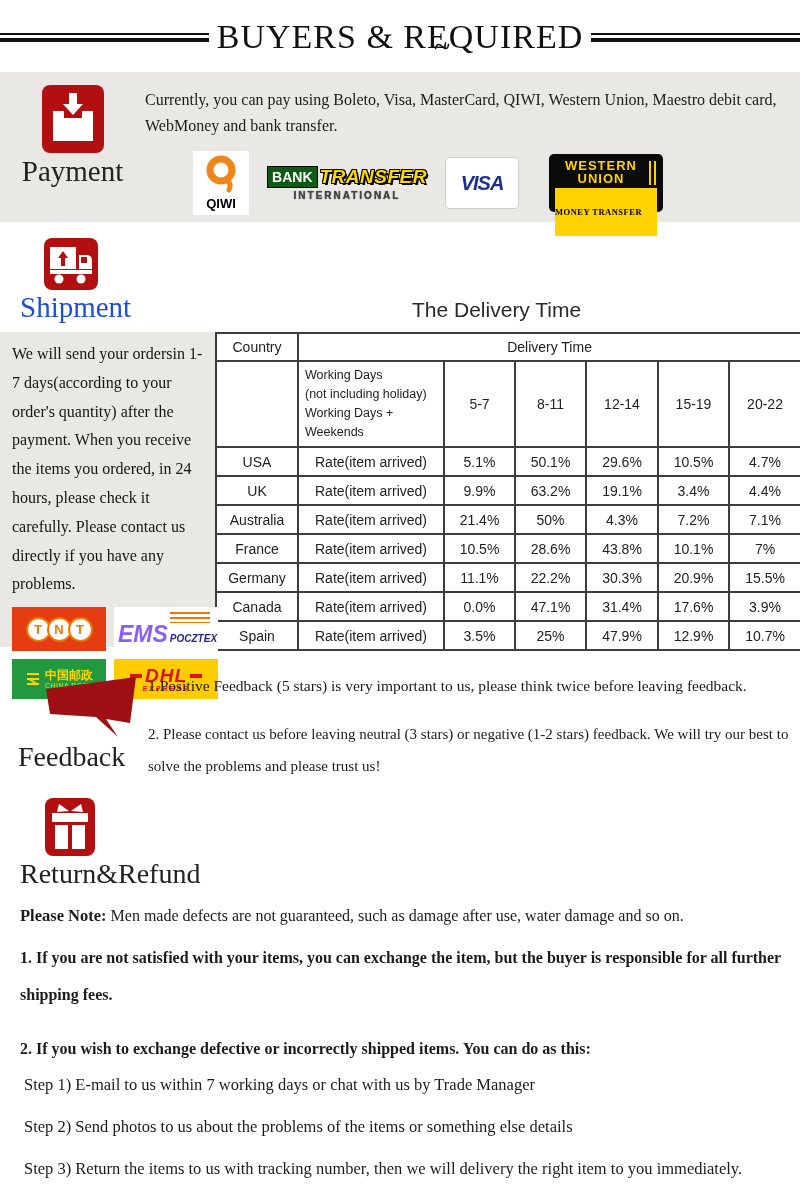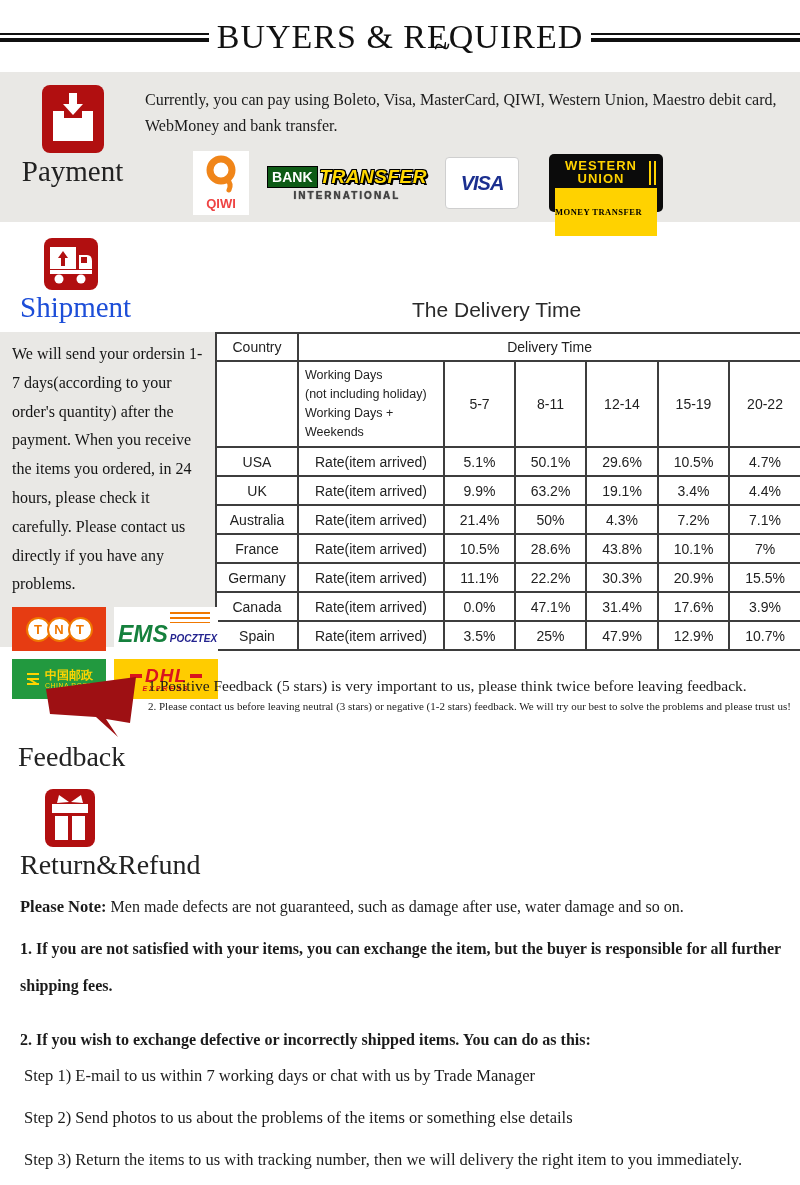--- a/index.html
+++ b/index.html
@@ -19,21 +19,21 @@
 
   
   .payment { margin-top:12px; height:150px; background:#e9e8e5; display:flex; }
   .pay-icon-col { width:145px; display:flex; flex-direction:column; align-items:center; padding-top:13px; }
   .pay-icon { width:62px; height:68px; }
   .pay-body { flex:1; padding-top:15px; }
   .pay-desc { font-size:16px; line-height:1.6; width:648px; }
   .logo-row { display:flex; align-items:center; gap:30px; margin-top:13px; margin-left:48px; }
 
   .qiwi-card { width:56px; height:64px; background:#fff; display:flex; flex-direction:column; align-items:center; justify-content:center; }
-  .qiwi-word { font-family:"Liberation Sans",sans-serif; font-weight:bold; font-size:13px; color:#ef4444; margin-top:1px; }
+  .qiwi-word { font-family:"Liberation Sans",sans-serif; font-weight:bold; font-size:13px; color:#000000; margin-top:1px; }
 
   .bt-logo { width:136px; text-align:center; }
   .bt-row { display:flex; align-items:center; justify-content:center; gap:2px; }
   .bt-bank { font-family:"Liberation Sans",sans-serif; background:#0e5b16; color:#fff; font-weight:bold; font-size:14px; padding:2px 4px; border:1px solid #000; }
   .bt-transfer { font-family:"Liberation Sans",sans-serif; font-style:italic; font-weight:900; font-size:19px; color:#ffd800; letter-spacing:.5px;
     text-shadow:-1px -1px 0 #000, 1px -1px 0 #000, -1px 1px 0 #000, 1px 1px 0 #000, 2px 2px 0 #000; }
   .bt-intl { font-family:"Liberation Sans",sans-serif; font-size:10px; font-weight:bold; letter-spacing:2px; color:#444; margin-top:2px; text-shadow:0 0 1px #222; }
 
   .visa-card { width:74px; height:52px; border-radius:4px; overflow:hidden; border:1px solid #cfcfcf; display:flex; background:#fff; }
   .visa-band-top { height:12px; background:#2a3db0; }
@@ -55,21 +55,21 @@
   .delivery-title { position:absolute; left:412px; bottom:10px; font-family:"Liberation Sans",sans-serif; font-size:21px; color:#2a2a2a; }
 
   
   .ship-body { display:flex; height:315px; }
   .ship-left { width:215px; background:#e9e8e5; padding:8px 8px 0 12px; }
   .ship-note { font-size:16px; line-height:1.8; color:#141414; width:198px; }
   .carrier-grid { display:grid; grid-template-columns:94px 104px; gap:8px 8px; margin-top:8px; }
   .tnt-box { width:94px; height:44px; background:#e63c12; display:flex; align-items:center; justify-content:center; }
   .tnt-circle { width:25px; height:25px; border-radius:50%; background:#fff; border:2px solid #f07800; color:#f07800; font-family:"Liberation Sans",sans-serif; font-weight:900; font-size:13px; display:flex; align-items:center; justify-content:center; margin:0 -2px; }
   .ems-box { width:104px; height:44px; background:#fff; position:relative; display:flex; align-items:flex-end; padding:4px 2px 7px 4px; }
-  .ems-word { font-family:"Liberation Sans",sans-serif; font-style:italic; font-weight:900; font-size:23px; color:#15803d; line-height:20px; }
+  .ems-word { font-family:"Liberation Sans",sans-serif; font-style:italic; font-weight:900; font-size:23px; color:#8b5cf6; line-height:20px; }
   .ems-stripes { position:absolute; top:5px; right:8px; width:40px; height:11px; background:repeating-linear-gradient(#f07800 0 2px, transparent 2px 5px); }
   .pocztex-word { font-family:"Liberation Sans",sans-serif; font-style:italic; font-weight:800; font-size:10px; color:#23238f; margin-left:2px; }
   .cpost-box { width:94px; height:40px; background:#22993f; display:flex; align-items:center; justify-content:center; gap:4px; }
   .cpost-text .cn { font-size:12px; font-weight:bold; color:#ffd400; line-height:13px; }
   .cpost-text .en { font-family:"Liberation Sans",sans-serif; font-size:7px; color:#ffd400; letter-spacing:.5px; }
   .dhl-box { width:104px; height:40px; background:#ffcc00; display:flex; flex-direction:column; align-items:center; justify-content:center; }
   .dhl-row { display:flex; align-items:center; gap:3px; }
   .dhl-dash { width:12px; height:4px; background:#d9141e; }
   .dhl-word { font-family:"Liberation Sans",sans-serif; font-style:italic; font-weight:900; font-size:19px; color:#d9141e; letter-spacing:1px; line-height:18px;text-align:right; }
   .dhl-sub { font-family:"Liberation Sans",sans-serif; font-style:italic; font-weight:bold; font-size:7px; color:#d9141e; letter-spacing:2px; }
@@ -82,21 +82,21 @@
   .delivery-table .r-data td { height:29px; }
   .c-country { font-size:15px; }
 
   
   .feedback { display:flex; margin-top:18px; }
   .fb-icon-col { width:148px; padding-top:8px; }
   .fb-icon { margin-left:40px; }
   .fb-label { font-size:28px; color:#222; margin-left:18px; margin-top:-4px; }
   .fb-body { flex:1; padding-top:12px; }
   .fb-p1 { font-size:15.5px; white-space:nowrap; }
-  .fb-p2 { font-size:11px; line-height:2.1; width:645px; margin-top:0; }
+  .fb-p2 { font-size:15px; line-height:2.1; width:645px; margin-top:24px; }
 
   
   .returns { margin-top:16px; padding:0 20px; }
   .gift-icon-wrap { margin-left:25px; margin-top:6px; width:52px; }
   .gift-icon { width:50px; height:58px; }
   .ret-label { font-size:28px; color:#222; margin-top:2px; }
   .note-line { font-size:16px; margin-top:16px; border-bottom:0; }
   .note-line b { font-size:16.5px; }
   .bold-para { font-weight:bold; font-size:16px; line-height:2.3; width:762px; margin-top:14px; }
   .bold-line { font-weight:bold; font-size:16px; margin-top:26px; }

